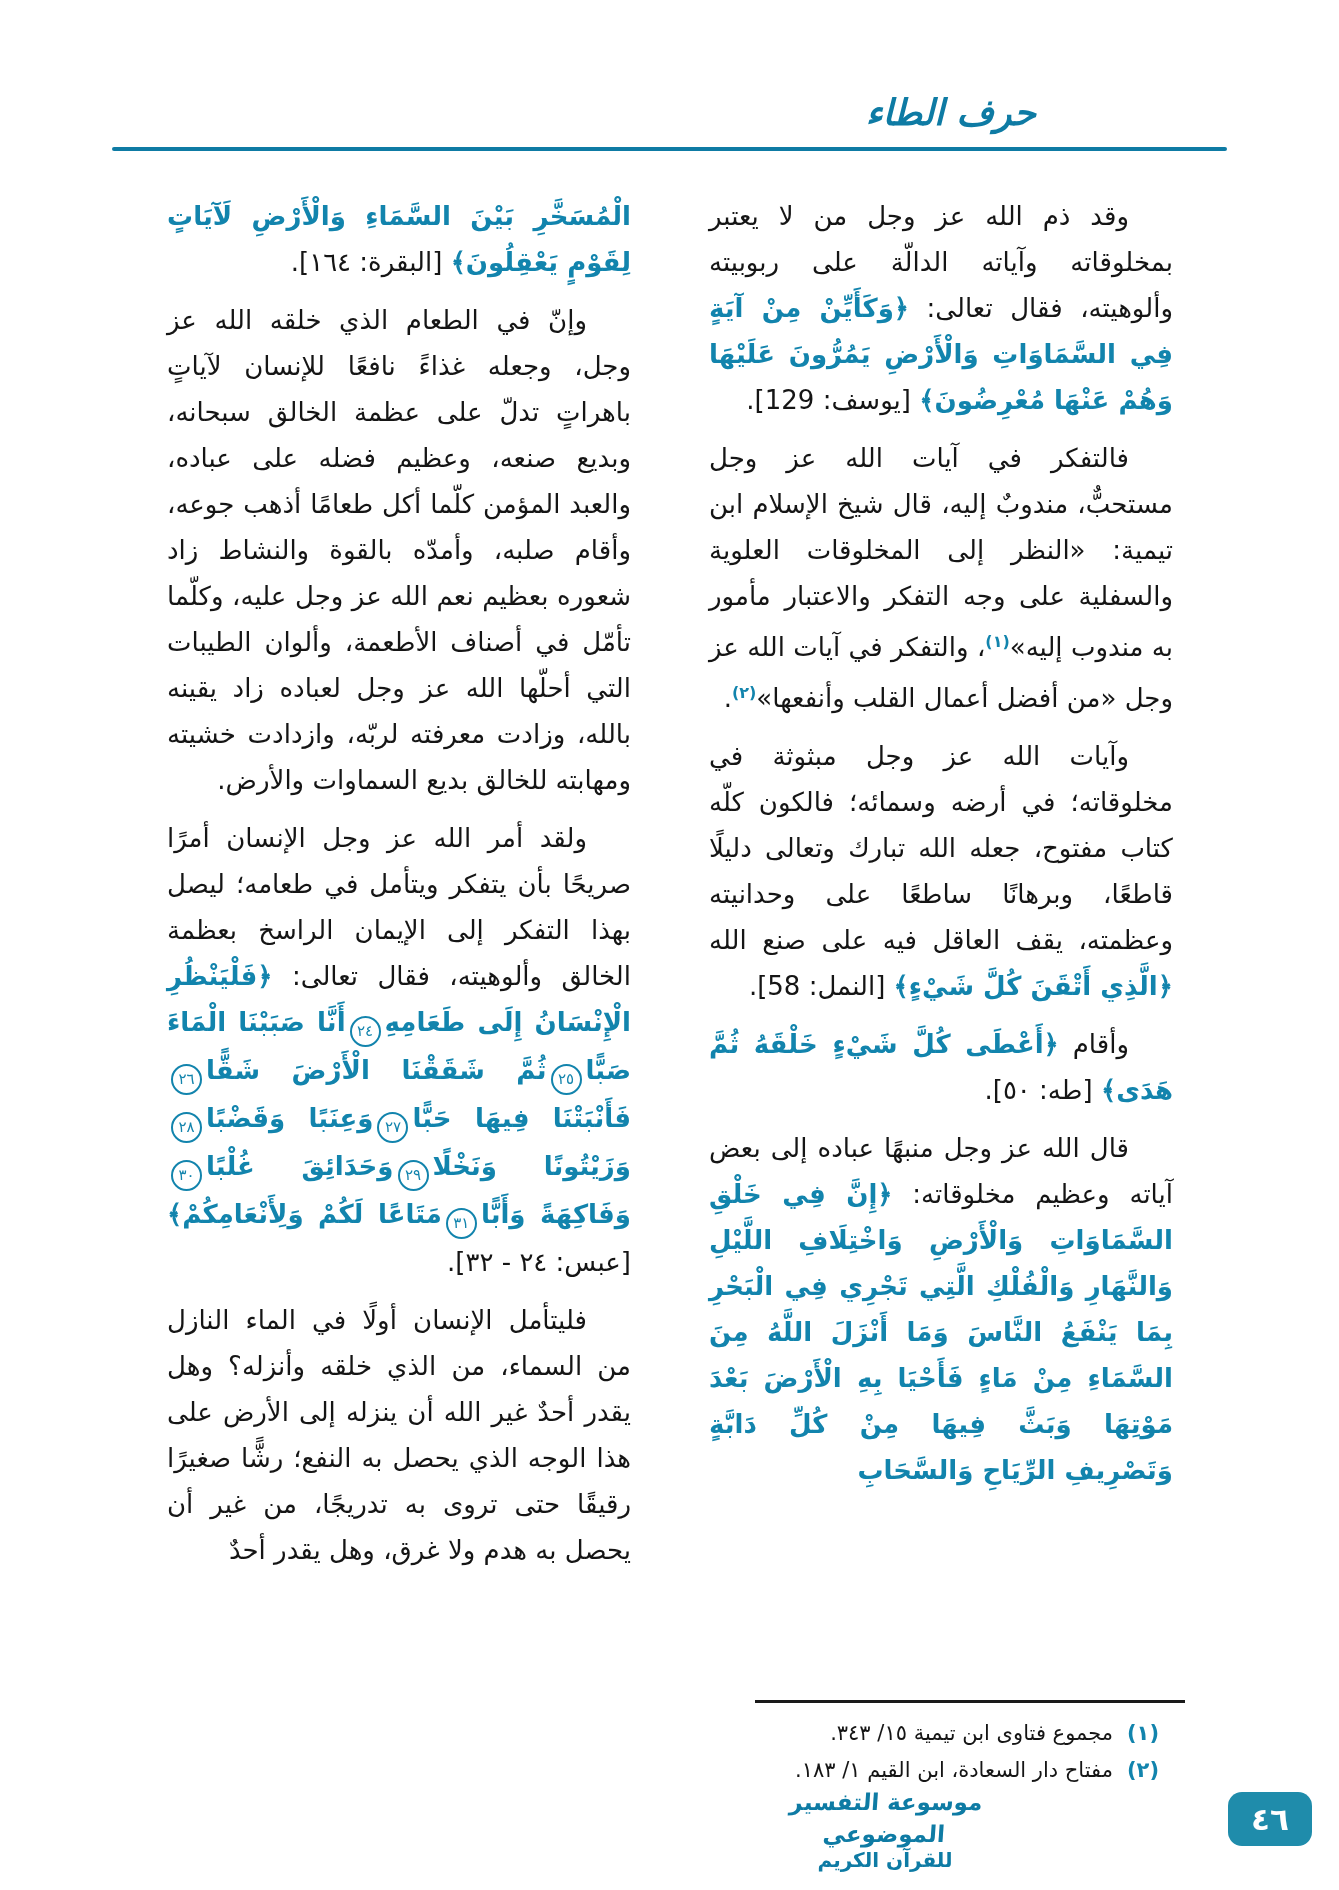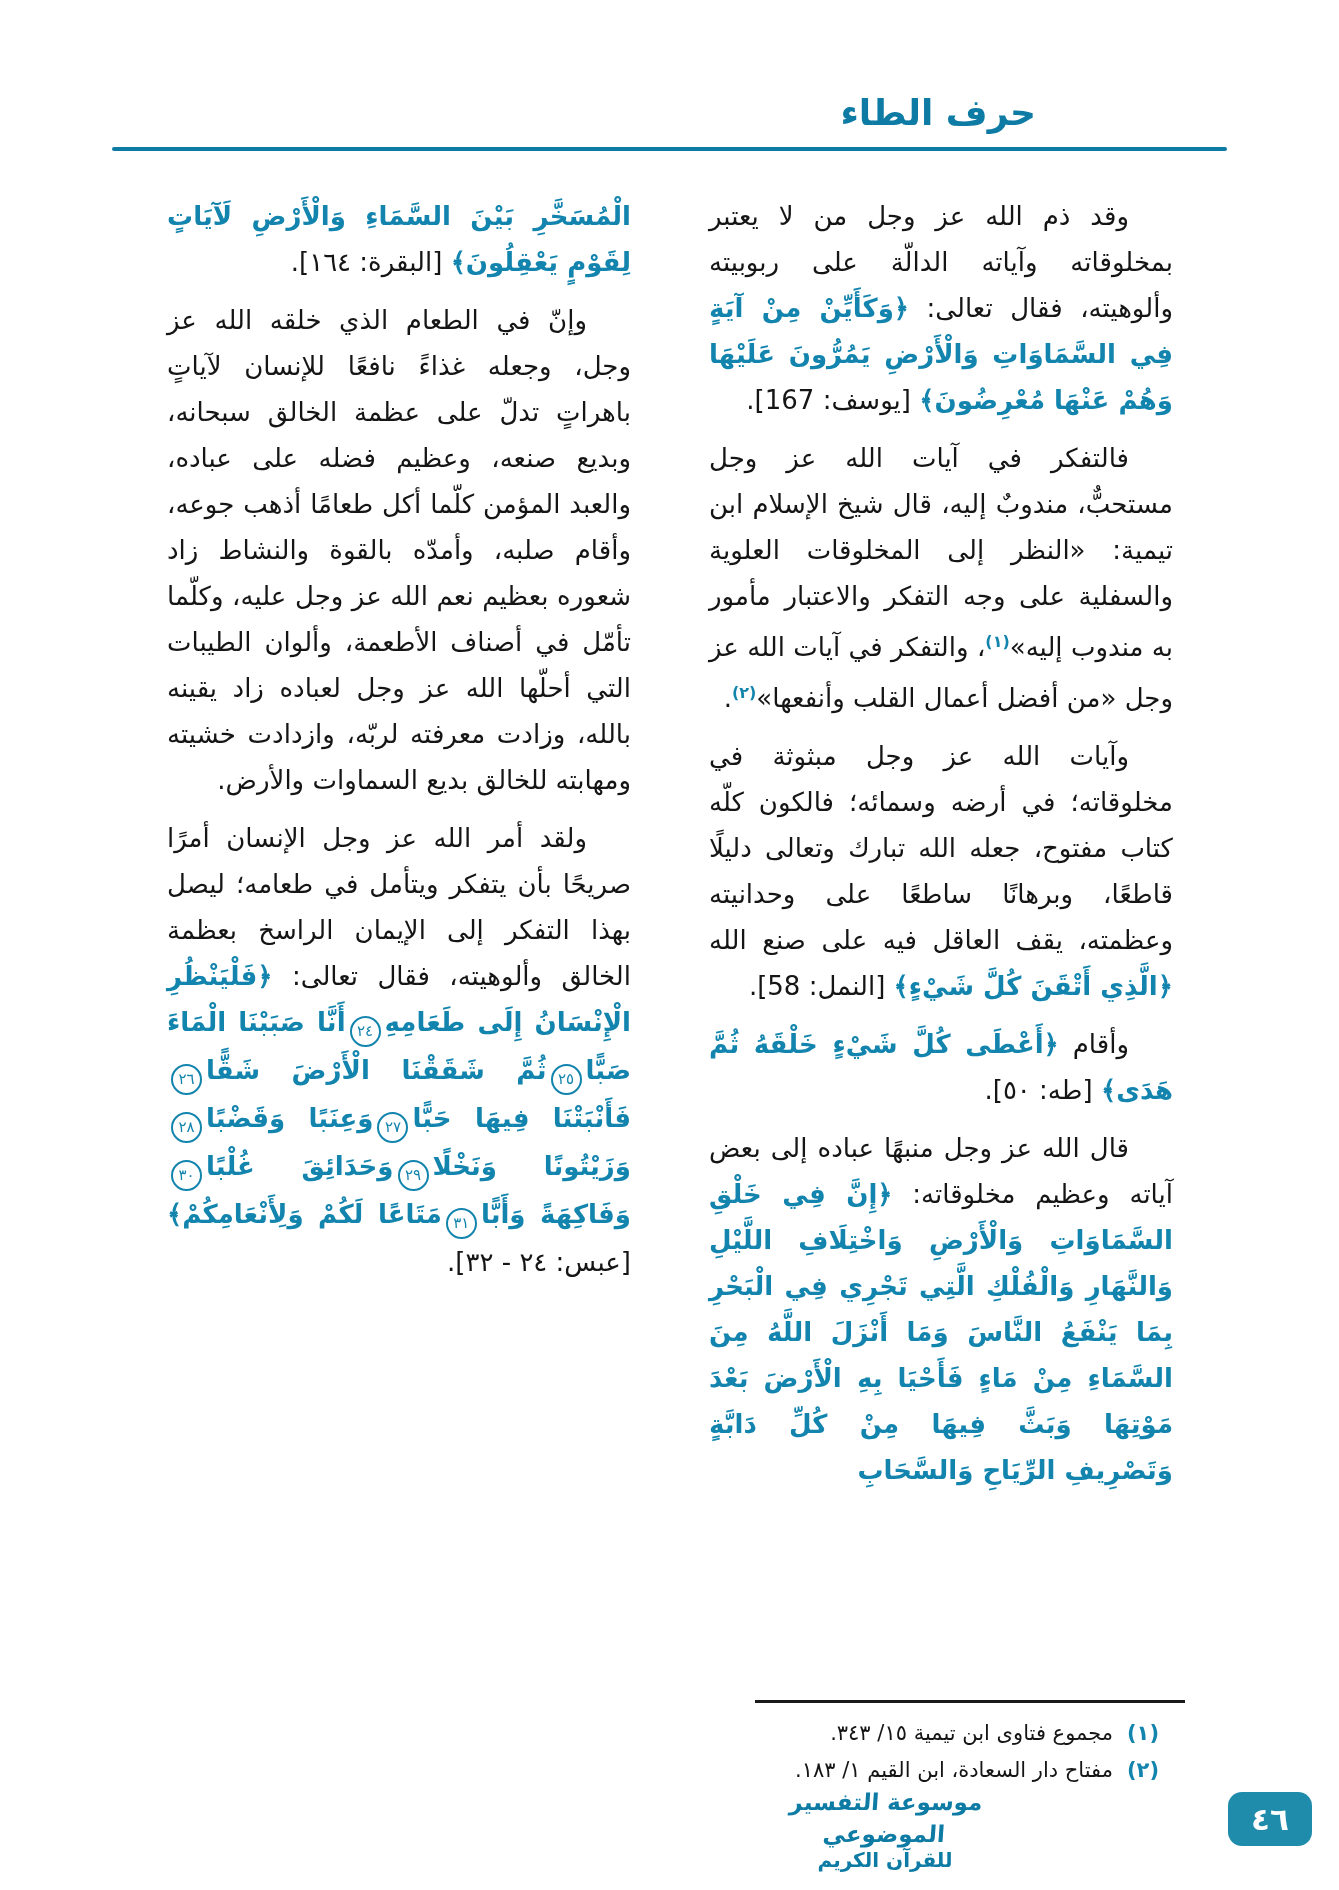--- a/index.html
+++ b/index.html
@@ -10,20 +10,21 @@
     font-family: "DejaVu Sans", sans-serif;
     direction: rtl;
     position: relative;
     overflow: hidden;
   }
   .header-title {
     position: absolute; top: 92px; right: 303px;
     font-size: 36px; font-weight: bold;
     color: #0e7ba4;
     letter-spacing: 1px;
+    font-style: italic;
   }
   .header-rule {
     position: absolute; top: 147px; left: 112px; right: 112px;
     height: 4px; background: #0e7ba4; border-radius: 2px;
   }
   .content {
     position: absolute; top: 181px; right: 154px; left: 154px;
     display: flex; gap: 54px; align-items: flex-start;
   }
   .col {
@@ -77,30 +78,31 @@
   }
 </style>
 </head>
 <body>
 
 <div class="header-title">حرف الطاء</div>
 <div class="header-rule"></div>
 
 <div class="content">
   <div class="col col-right">
-      <p class="para indent"><span class="seg-text">وقد ذم الله عز وجل من لا يعتبر بمخلوقاته وآياته الدالّة على ربوبيته وألوهيته، فقال تعالى: </span><span class="seg-quran">﴿وَكَأَيِّنْ مِنْ آيَةٍ فِي السَّمَاوَاتِ وَالْأَرْضِ يَمُرُّونَ عَلَيْهَا وَهُمْ عَنْهَا مُعْرِضُونَ﴾</span><span class="seg-ref"> [يوسف: 167].</span></p>
+      <p class="para indent"><span class="seg-text">وقد ذم الله عز وجل من لا يعتبر بمخلوقاته وآياته الدالّة على ربوبيته وألوهيته، فقال تعالى: </span><span class="seg-quran">﴿وَكَأَيِّنْ مِنْ آيَةٍ فِي السَّمَاوَاتِ وَالْأَرْضِ يَمُرُّونَ عَلَيْهَا وَهُمْ عَنْهَا مُعْرِضُونَ﴾</span><span class="seg-ref"> [يوسف: 129].</span></p>
       <p class="para indent"><span class="seg-text">فالتفكر في آيات الله عز وجل مستحبٌّ، مندوبٌ إليه، قال شيخ الإسلام ابن تيمية: «النظر إلى المخلوقات العلوية والسفلية على وجه التفكر والاعتبار مأمور به مندوب إليه»</span><span class="seg-fn">(١)</span><span class="seg-text">، والتفكر في آيات الله عز وجل «من أفضل أعمال القلب وأنفعها»</span><span class="seg-fn">(٢)</span><span class="seg-text">.</span></p>
       <p class="para indent"><span class="seg-text">وآيات الله عز وجل مبثوثة في مخلوقاته؛ في أرضه وسمائه؛ فالكون كلّه كتاب مفتوح، جعله الله تبارك وتعالى دليلًا قاطعًا، وبرهانًا ساطعًا على وحدانيته وعظمته، يقف العاقل فيه على صنع الله </span><span class="seg-quran">﴿الَّذِي أَتْقَنَ كُلَّ شَيْءٍ﴾</span><span class="seg-ref"> [النمل: 58].</span></p>
       <p class="para indent"><span class="seg-text">وأقام </span><span class="seg-quran">﴿أَعْطَى كُلَّ شَيْءٍ خَلْقَهُ ثُمَّ هَدَى﴾</span><span class="seg-ref"> [طه: ٥٠].</span></p>
       <p class="para indent"><span class="seg-text">قال الله عز وجل منبهًا عباده إلى بعض آياته وعظيم مخلوقاته: </span><span class="seg-quran">﴿إِنَّ فِي خَلْقِ السَّمَاوَاتِ وَالْأَرْضِ وَاخْتِلَافِ اللَّيْلِ وَالنَّهَارِ وَالْفُلْكِ الَّتِي تَجْرِي فِي الْبَحْرِ بِمَا يَنْفَعُ النَّاسَ وَمَا أَنْزَلَ اللَّهُ مِنَ السَّمَاءِ مِنْ مَاءٍ فَأَحْيَا بِهِ الْأَرْضَ بَعْدَ مَوْتِهَا وَبَثَّ فِيهَا مِنْ كُلِّ دَابَّةٍ وَتَصْرِيفِ الرِّيَاحِ وَالسَّحَابِ</span></p>
     </div>
   <div class="col col-left">
       <p class="para"><span class="seg-quran">الْمُسَخَّرِ بَيْنَ السَّمَاءِ وَالْأَرْضِ لَآيَاتٍ لِقَوْمٍ يَعْقِلُونَ﴾</span><span class="seg-ref"> [البقرة: ١٦٤].</span></p>
       <p class="para indent"><span class="seg-text">وإنّ في الطعام الذي خلقه الله عز وجل، وجعله غذاءً نافعًا للإنسان لآياتٍ باهراتٍ تدلّ على عظمة الخالق سبحانه، وبديع صنعه، وعظيم فضله على عباده، والعبد المؤمن كلّما أكل طعامًا أذهب جوعه، وأقام صلبه، وأمدّه بالقوة والنشاط زاد شعوره بعظيم نعم الله عز وجل عليه، وكلّما تأمّل في أصناف الأطعمة، وألوان الطيبات التي أحلّها الله عز وجل لعباده زاد يقينه بالله، وزادت معرفته لربّه، وازدادت خشيته ومهابته للخالق بديع السماوات والأرض.</span></p>
       <p class="para indent"><span class="seg-text">ولقد أمر الله عز وجل الإنسان أمرًا صريحًا بأن يتفكر ويتأمل في طعامه؛ ليصل بهذا التفكر إلى الإيمان الراسخ بعظمة الخالق وألوهيته، فقال تعالى: </span><span class="seg-quran">﴿فَلْيَنْظُرِ الْإِنْسَانُ إِلَى طَعَامِهِ</span><span class="seg-ayah">٢٤</span><span class="seg-quran">أَنَّا صَبَبْنَا الْمَاءَ صَبًّا</span><span class="seg-ayah">٢٥</span><span class="seg-quran">ثُمَّ شَقَقْنَا الْأَرْضَ شَقًّا</span><span class="seg-ayah">٢٦</span><span class="seg-quran">فَأَنْبَتْنَا فِيهَا حَبًّا</span><span class="seg-ayah">٢٧</span><span class="seg-quran">وَعِنَبًا وَقَضْبًا</span><span class="seg-ayah">٢٨</span><span class="seg-quran">وَزَيْتُونًا وَنَخْلًا</span><span class="seg-ayah">٢٩</span><span class="seg-quran">وَحَدَائِقَ غُلْبًا</span><span class="seg-ayah">٣٠</span><span class="seg-quran">وَفَاكِهَةً وَأَبًّا</span><span class="seg-ayah">٣١</span><span class="seg-quran">مَتَاعًا لَكُمْ وَلِأَنْعَامِكُمْ﴾</span><span class="seg-ref"> [عبس: ٢٤ - ٣٢].</span></p>
+      <p class="para indent"><span class="seg-text">فليتأمل الإنسان أولًا في الماء النازل من السماء، من الذي خلقه وأنزله؟ وهل يقدر أحدٌ غير الله أن ينزله إلى الأرض على هذا الوجه الذي يحصل به النفع؛ رشًّا صغيرًا رقيقًا حتى تروى به تدريجًا، من غير أن يحصل به هدم ولا غرق، وهل يقدر أحدٌ</span></p>
     </div>
 </div>
 
 <div class="footnotes">
   <div class="fn-rule"></div>
   <div>
       <div class="fn-row">
         <span class="fn-marker">(١)</span>
         <span class="fn-text">مجموع فتاوى ابن تيمية ١٥/ ٣٤٣.</span>
       </div>

